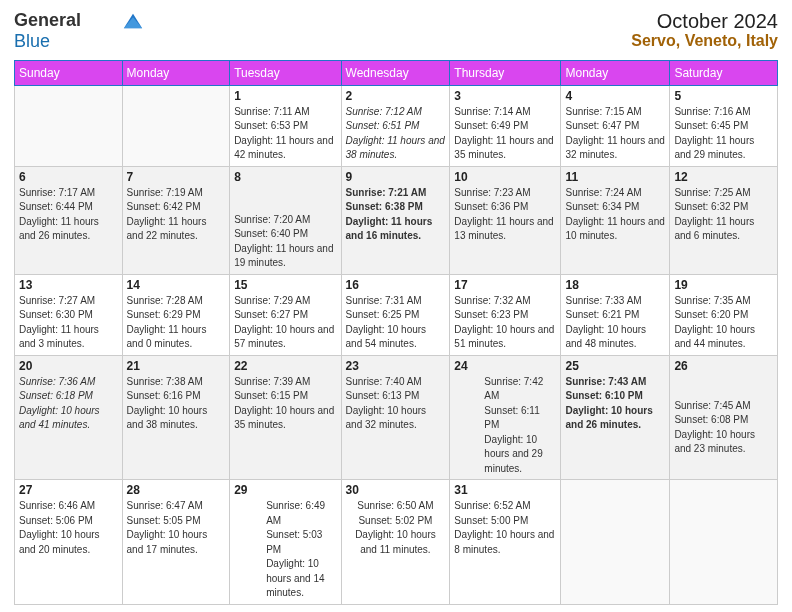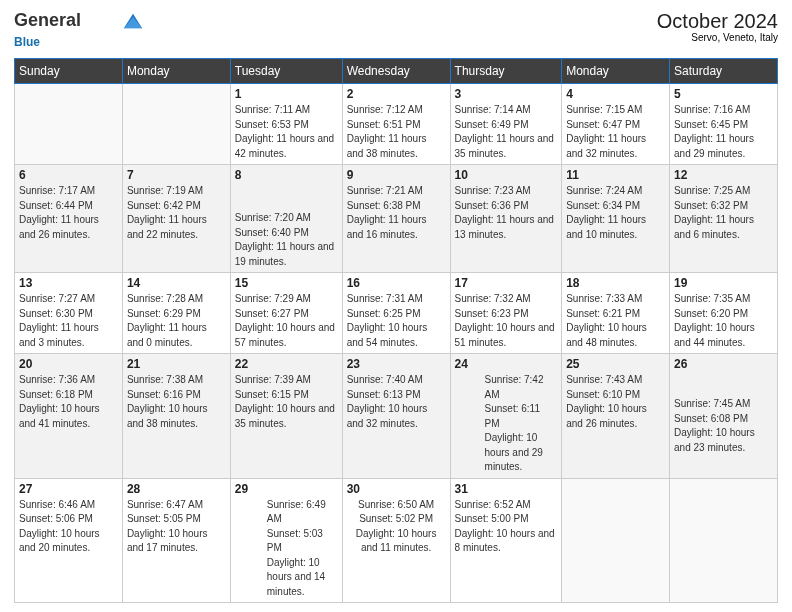--- a/index.html
+++ b/index.html
@@ -26,51 +26,52 @@
       align-items: center;
       gap: 0px;
     }
     .logo-text-general {
       font-size: 18px;
       font-weight: bold;
       color: #333;
       line-height: 1.1;
     }
     .logo-text-blue {
-      font-size: 12px;
-      font-weight: bold;
+      font-size: 18px;
+      font-weight: normal;
       color: #1a6faf;
       line-height: 1.1;
       text-align: right;
     }
     .logo-icon {
       width: 22px;
       height: 22px;
       margin-left: 1px;
     }
     .title-block {
       text-align: right;
     }
     .month-title {
       font-size: 20px;
       font-weight: normal;
       color: #222;
       line-height: 1.1;
     }
     .location-subtitle {
-      font-size: 10px;
-      color: #000000;
+      font-size: 16px;
+      color: #a16207;
+      font-weight: bold;
     }
     .calendar {
       width: 100%;
       border-collapse: collapse;
       font-size: 10.5px;
     }
     .calendar th {
-      background-color: #404040;
+      background-color: #d946ef;
       color: #fff;
       padding: 5px 4px;
       text-align: left;
       font-weight: normal;
       font-size: 12px;
       border: 1px solid #2176c8;
     }
     .calendar td {
       border: 1px solid #ccc;
       vertical-align: top;
@@ -138,21 +139,21 @@
           <td class="empty"></td>
           <td class="empty"></td>
           <td>
             <span class="day-number">1</span>
             <div class="day-info" style="white-space: pre-line;">Sunrise: 7:11 AM
 Sunset: 6:53 PM
 Daylight: 11 hours and 42 minutes.</div>
           </td>
           <td>
             <span class="day-number">2</span>
-            <div class="day-info" style="white-space: pre-line;">Sunrise: 7:12 AM
+            <div class="day-info" style="white-space: pre-line; font-style: italic;">Sunrise: 7:12 AM
 Sunset: 6:51 PM
 Daylight: 11 hours and 38 minutes.</div>
           </td>
           <td>
             <span class="day-number">3</span>
             <div class="day-info" style="white-space: pre-line;">Sunrise: 7:14 AM
 Sunset: 6:49 PM
 Daylight: 11 hours and 35 minutes.</div>
           </td>
           <td>
@@ -182,21 +183,21 @@
 Daylight: 11 hours and 22 minutes.</div>
           </td>
           <td>
             <span class="day-number">8</span>
             <div class="day-info" style="white-space: pre-line; margin-top: 29px;">Sunrise: 7:20 AM
 Sunset: 6:40 PM
 Daylight: 11 hours and 19 minutes.</div>
           </td>
           <td>
             <span class="day-number">9</span>
-            <div class="day-info" style="white-space: pre-line;">Sunrise: 7:21 AM
+            <div class="day-info" style="white-space: pre-line; font-weight: bold;">Sunrise: 7:21 AM
 Sunset: 6:38 PM
 Daylight: 11 hours and 16 minutes.</div>
           </td>
           <td>
             <span class="day-number">10</span>
             <div class="day-info" style="white-space: pre-line;">Sunrise: 7:23 AM
 Sunset: 6:36 PM
 Daylight: 11 hours and 13 minutes.</div>
           </td>
           <td>
@@ -252,21 +253,21 @@
           <td>
             <span class="day-number">19</span>
             <div class="day-info" style="white-space: pre-line;">Sunrise: 7:35 AM
 Sunset: 6:20 PM
 Daylight: 10 hours and 44 minutes.</div>
           </td>
         </tr>
         <tr class="row-odd">
           <td>
             <span class="day-number">20</span>
-            <div class="day-info" style="white-space: pre-line;">Sunrise: 7:36 AM
+            <div class="day-info" style="white-space: pre-line; font-style: italic;">Sunrise: 7:36 AM
 Sunset: 6:18 PM
 Daylight: 10 hours and 41 minutes.</div>
           </td>
           <td>
             <span class="day-number">21</span>
             <div class="day-info" style="white-space: pre-line;">Sunrise: 7:38 AM
 Sunset: 6:16 PM
 Daylight: 10 hours and 38 minutes.</div>
           </td>
           <td>
@@ -282,21 +283,21 @@
 Daylight: 10 hours and 32 minutes.</div>
           </td>
           <td>
             <span class="day-number">24</span>
             <div class="day-info" style="white-space: pre-line; margin-left: 30px;">Sunrise: 7:42 AM
 Sunset: 6:11 PM
 Daylight: 10 hours and 29 minutes.</div>
           </td>
           <td>
             <span class="day-number">25</span>
-            <div class="day-info" style="white-space: pre-line;">Sunrise: 7:43 AM
+            <div class="day-info" style="white-space: pre-line; font-weight: bold;">Sunrise: 7:43 AM
 Sunset: 6:10 PM
 Daylight: 10 hours and 26 minutes.</div>
           </td>
           <td>
             <span class="day-number">26</span>
             <div class="day-info" style="white-space: pre-line; margin-top: 26px;">Sunrise: 7:45 AM
 Sunset: 6:08 PM
 Daylight: 10 hours and 23 minutes.</div>
           </td>
         </tr>

